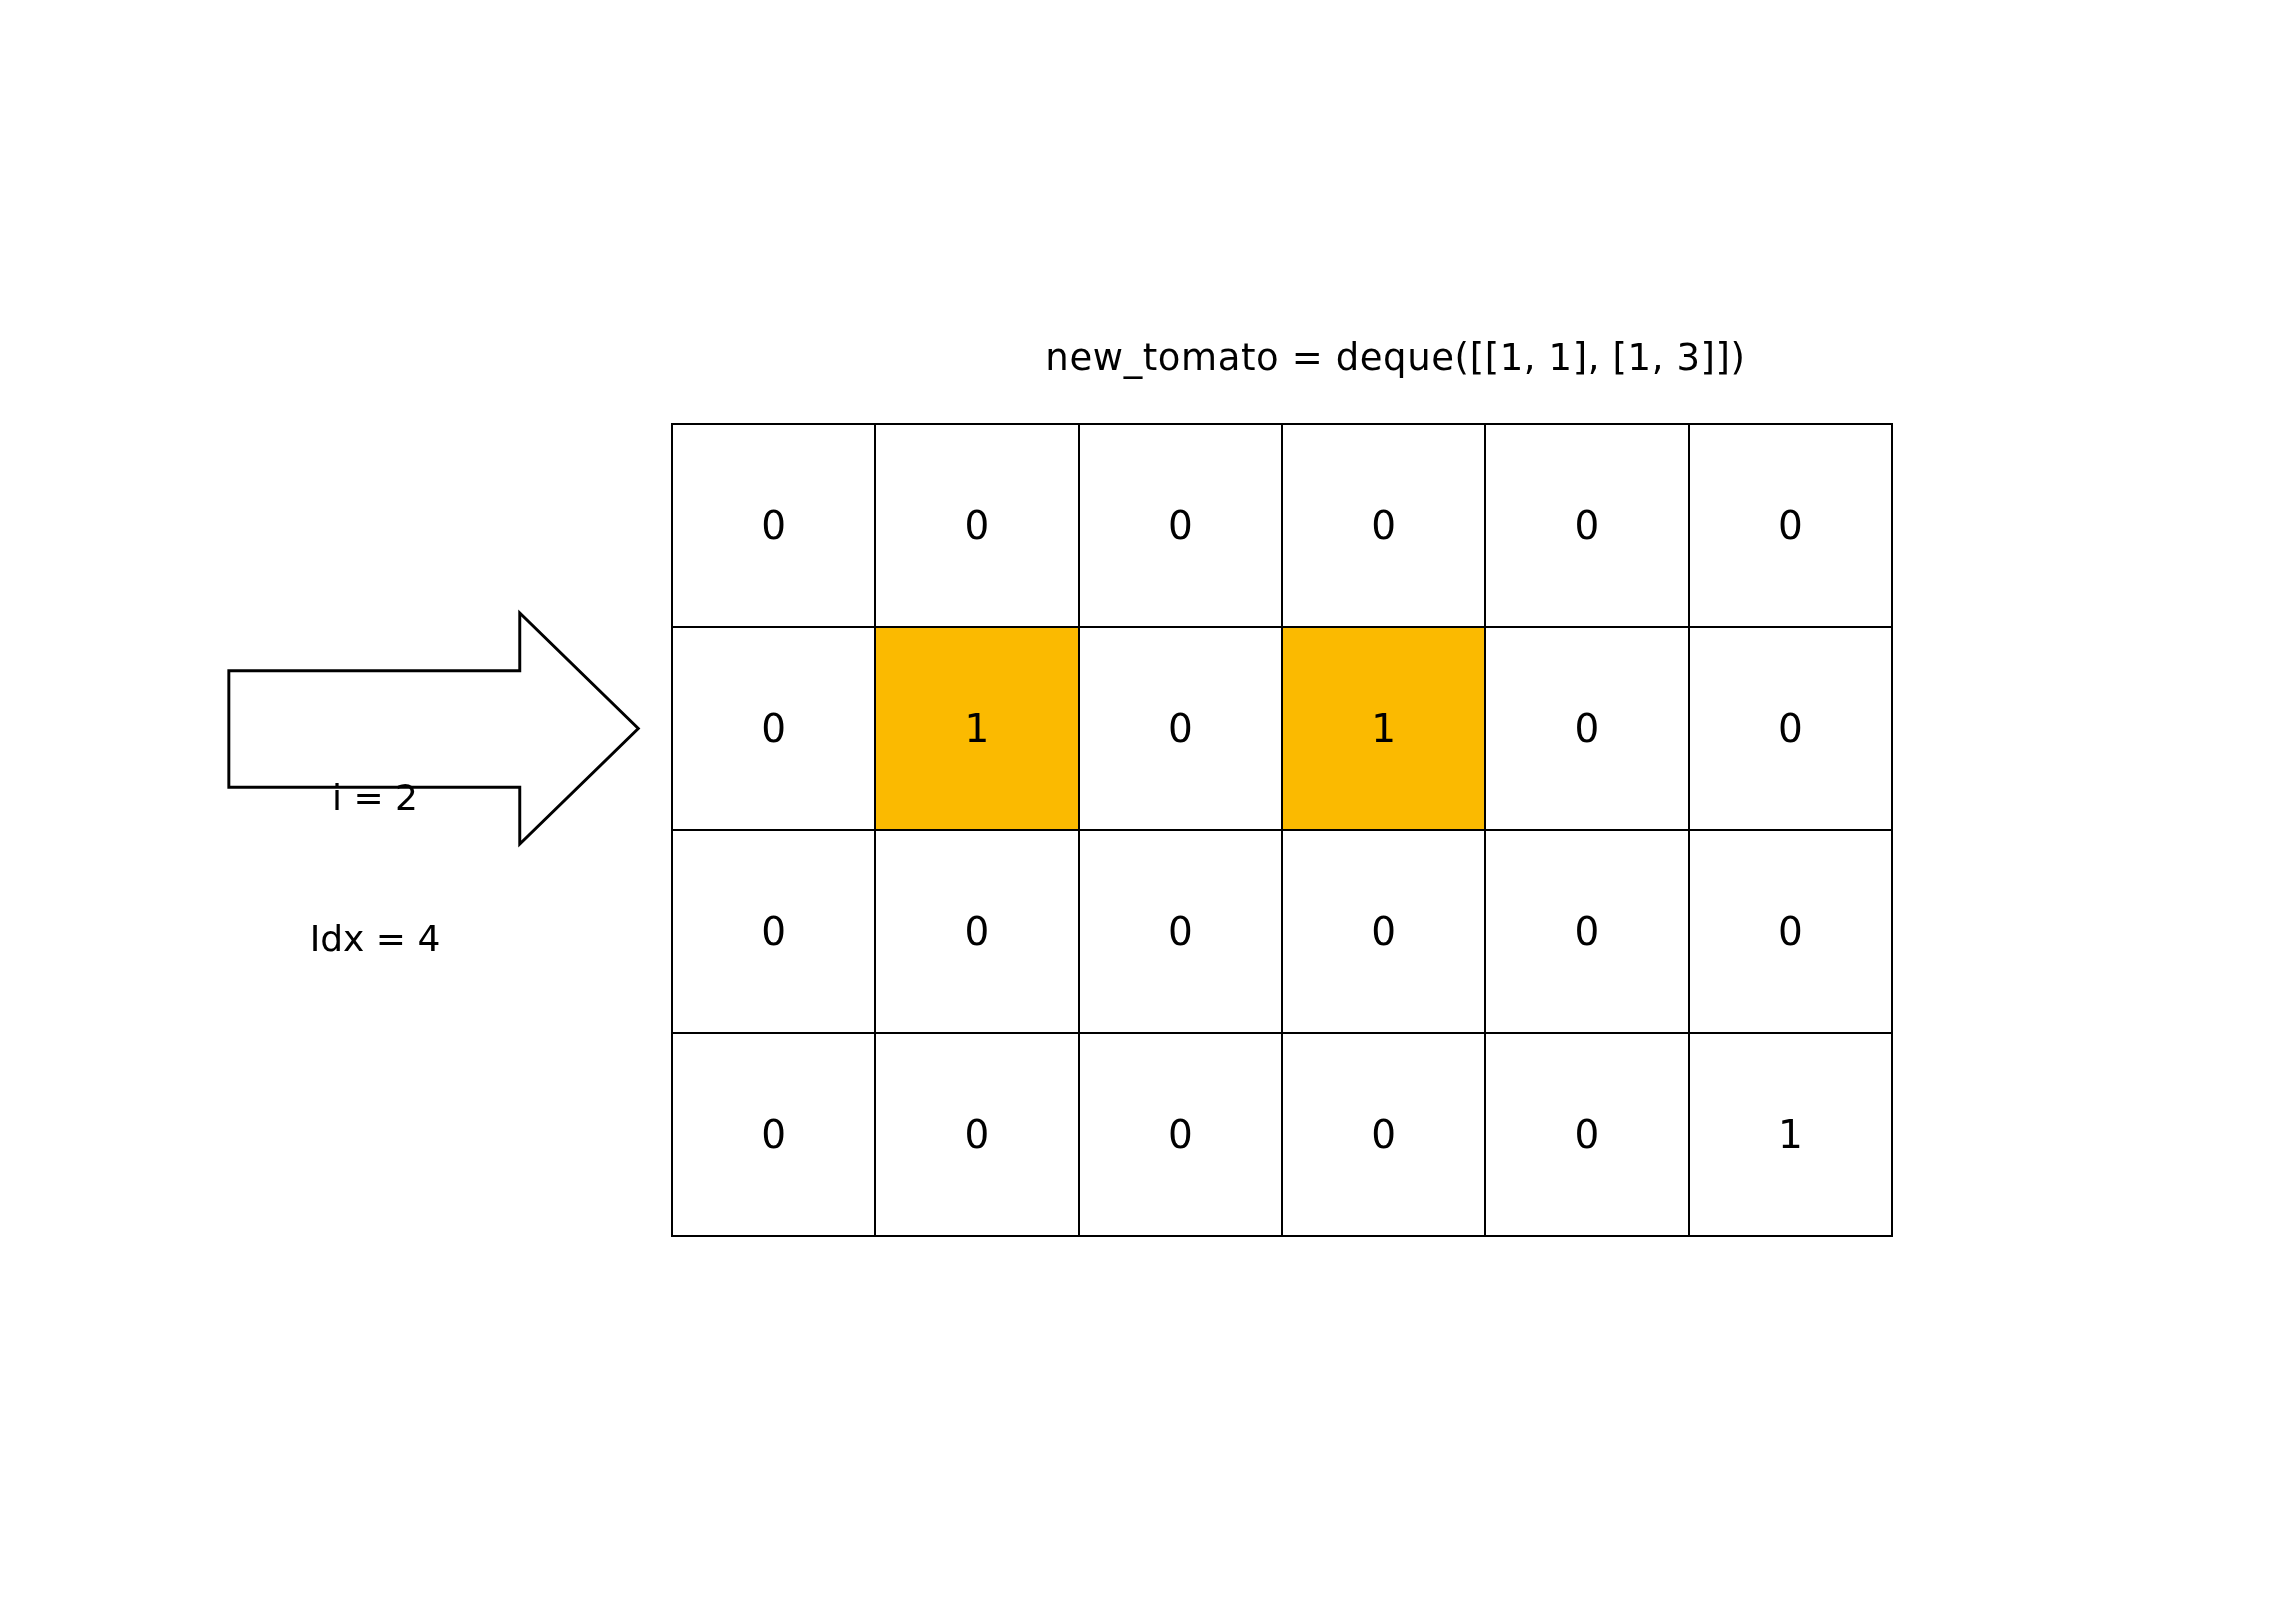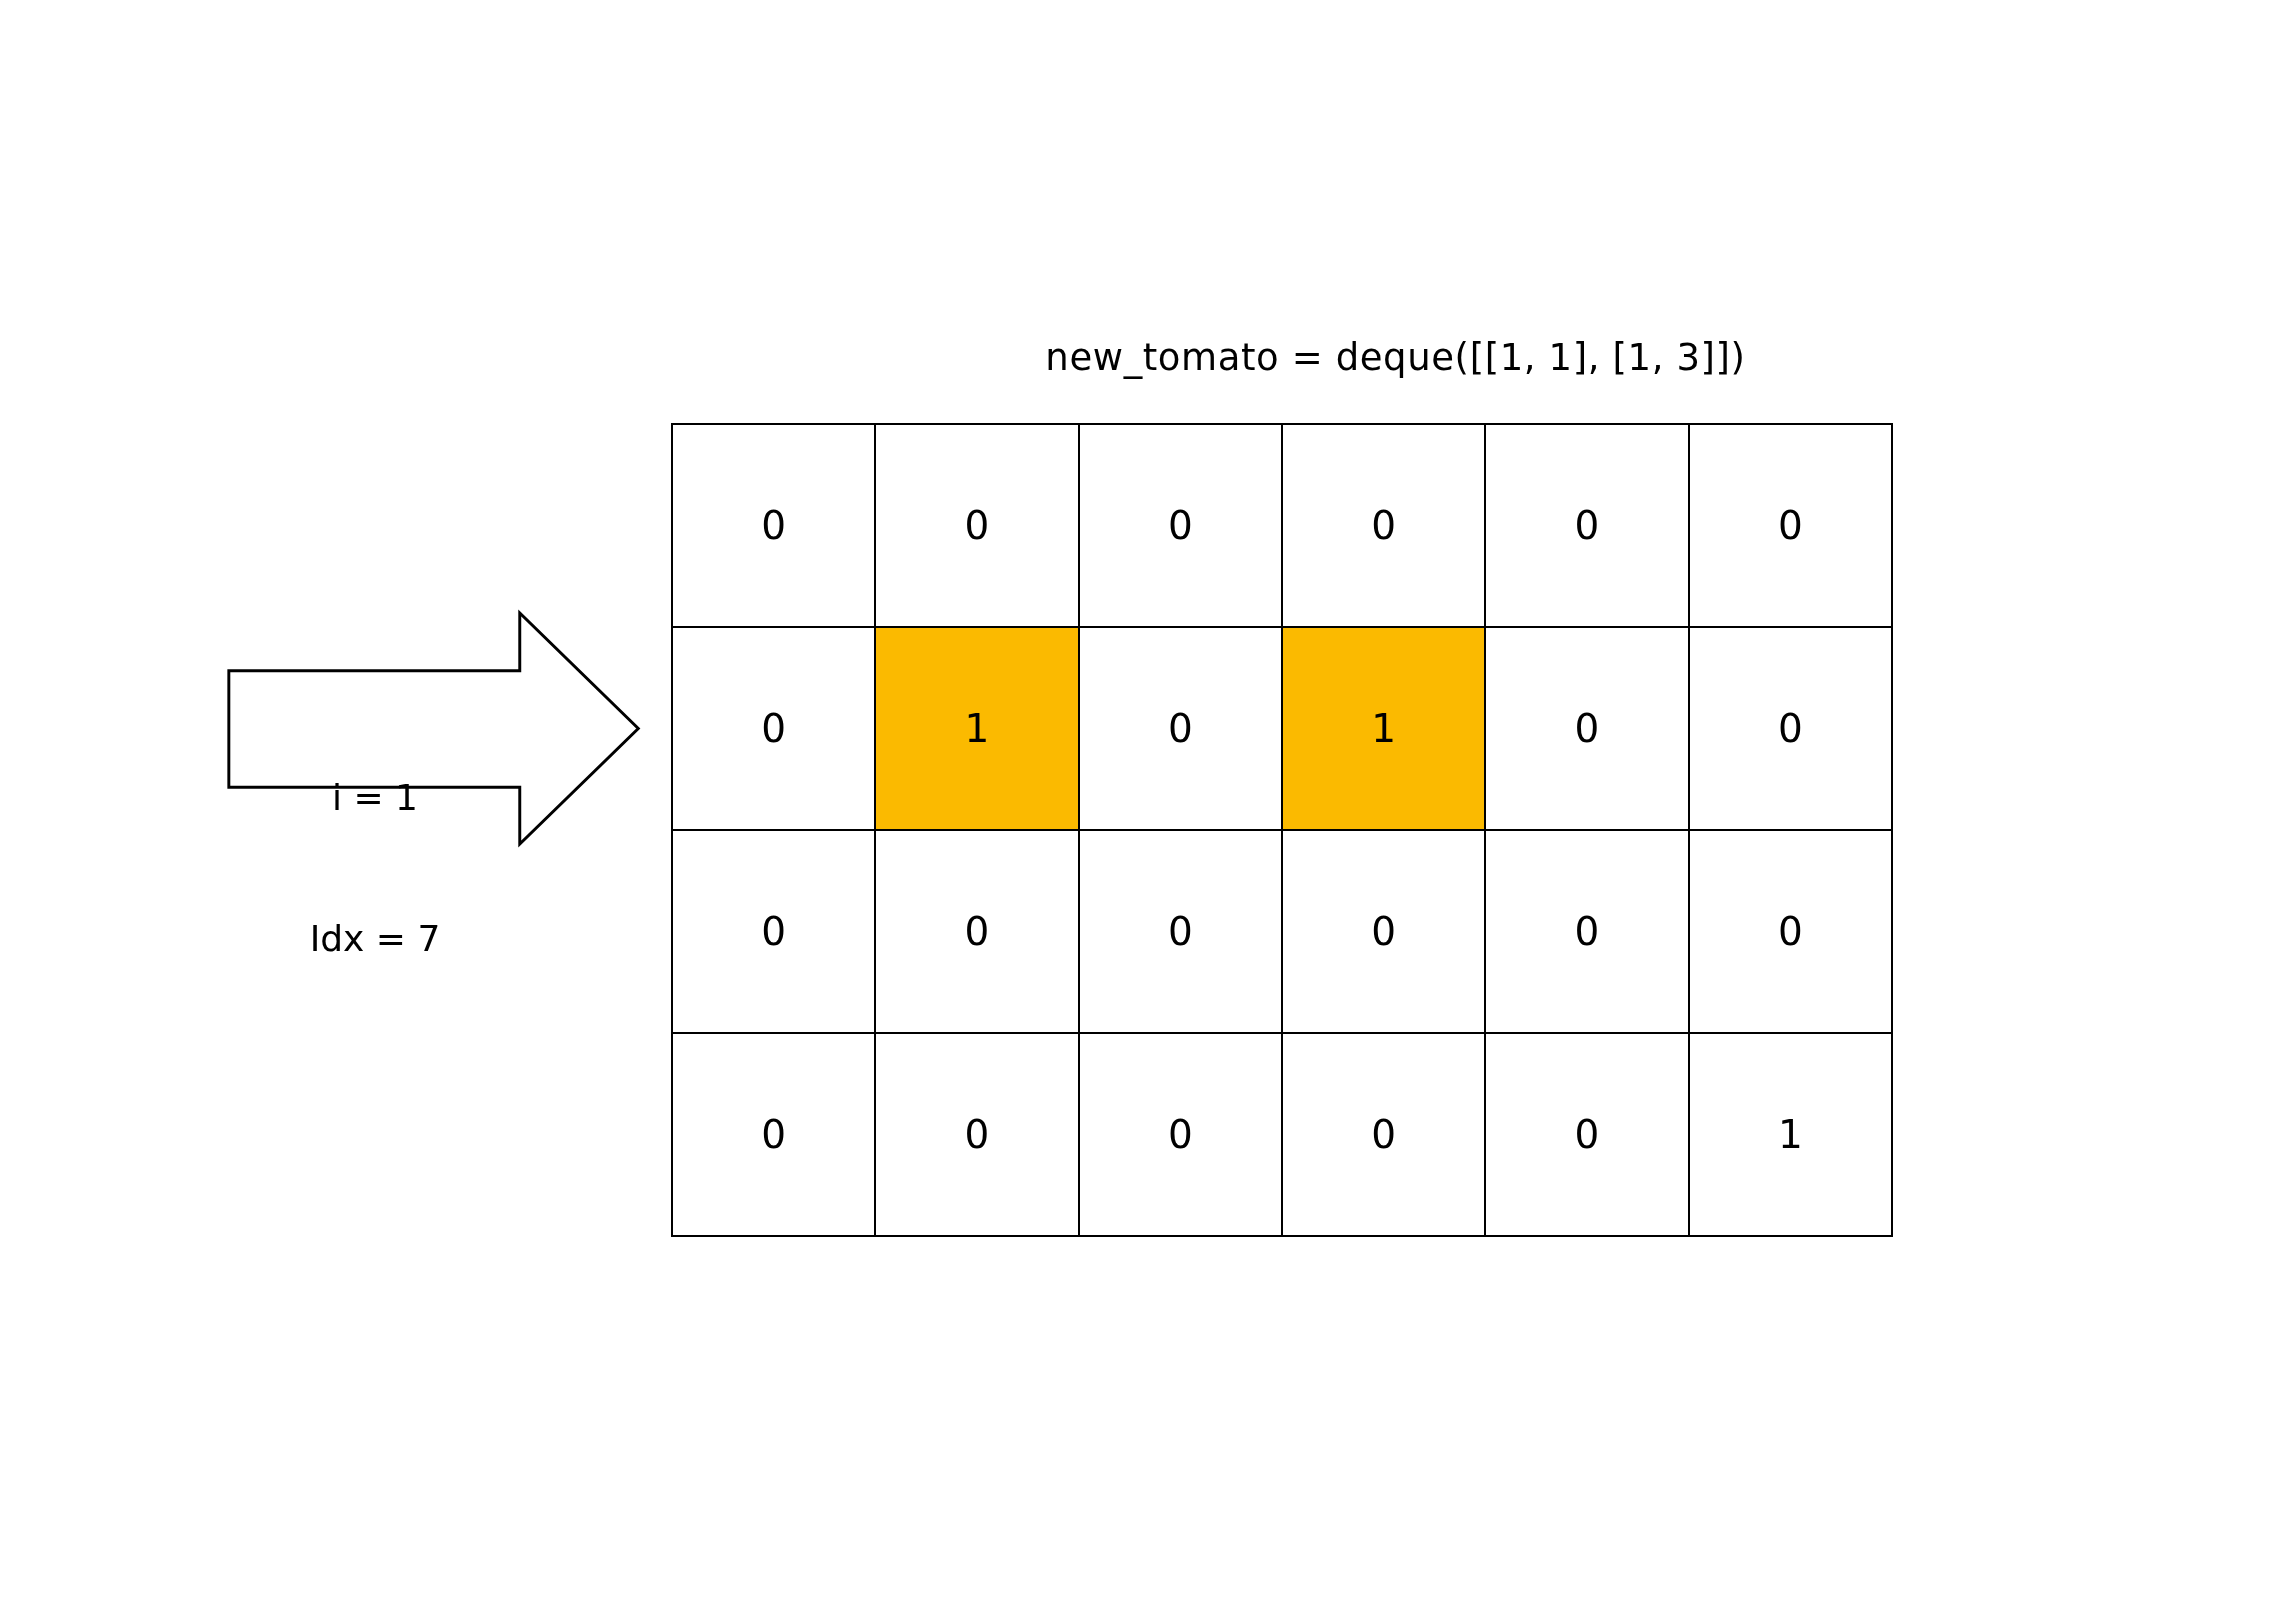--- a/index.html
+++ b/index.html
@@ -99,22 +99,22 @@
 
 <div id="title-text">new_tomato = deque([[1, 1], [1, 3]])</div>
 
 <div id="step-arrow">
   <svg viewBox="0 0 440 260" xmlns="http://www.w3.org/2000/svg">
     <polygon points="8,69 305,69 305,10 426,128 305,246 305,188 8,188" fill="#FFFFFF" stroke="#000000" stroke-width="3" stroke-linejoin="miter"></polygon>
   </svg>
 </div>
 
 <div id="arrow-label">
-  <span class="arrow-label-line">i = 1</span>
-  <span class="arrow-label-line">Idx = 7</span>
+  <span class="arrow-label-line">i = 2</span>
+  <span class="arrow-label-line">Idx = 4</span>
 </div>
 
 <div id="matrix-grid">
     <div class="grid-cell">0</div>
     <div class="grid-cell">0</div>
     <div class="grid-cell">0</div>
     <div class="grid-cell">0</div>
     <div class="grid-cell">0</div>
     <div class="grid-cell">0</div>
     <div class="grid-cell">0</div>

